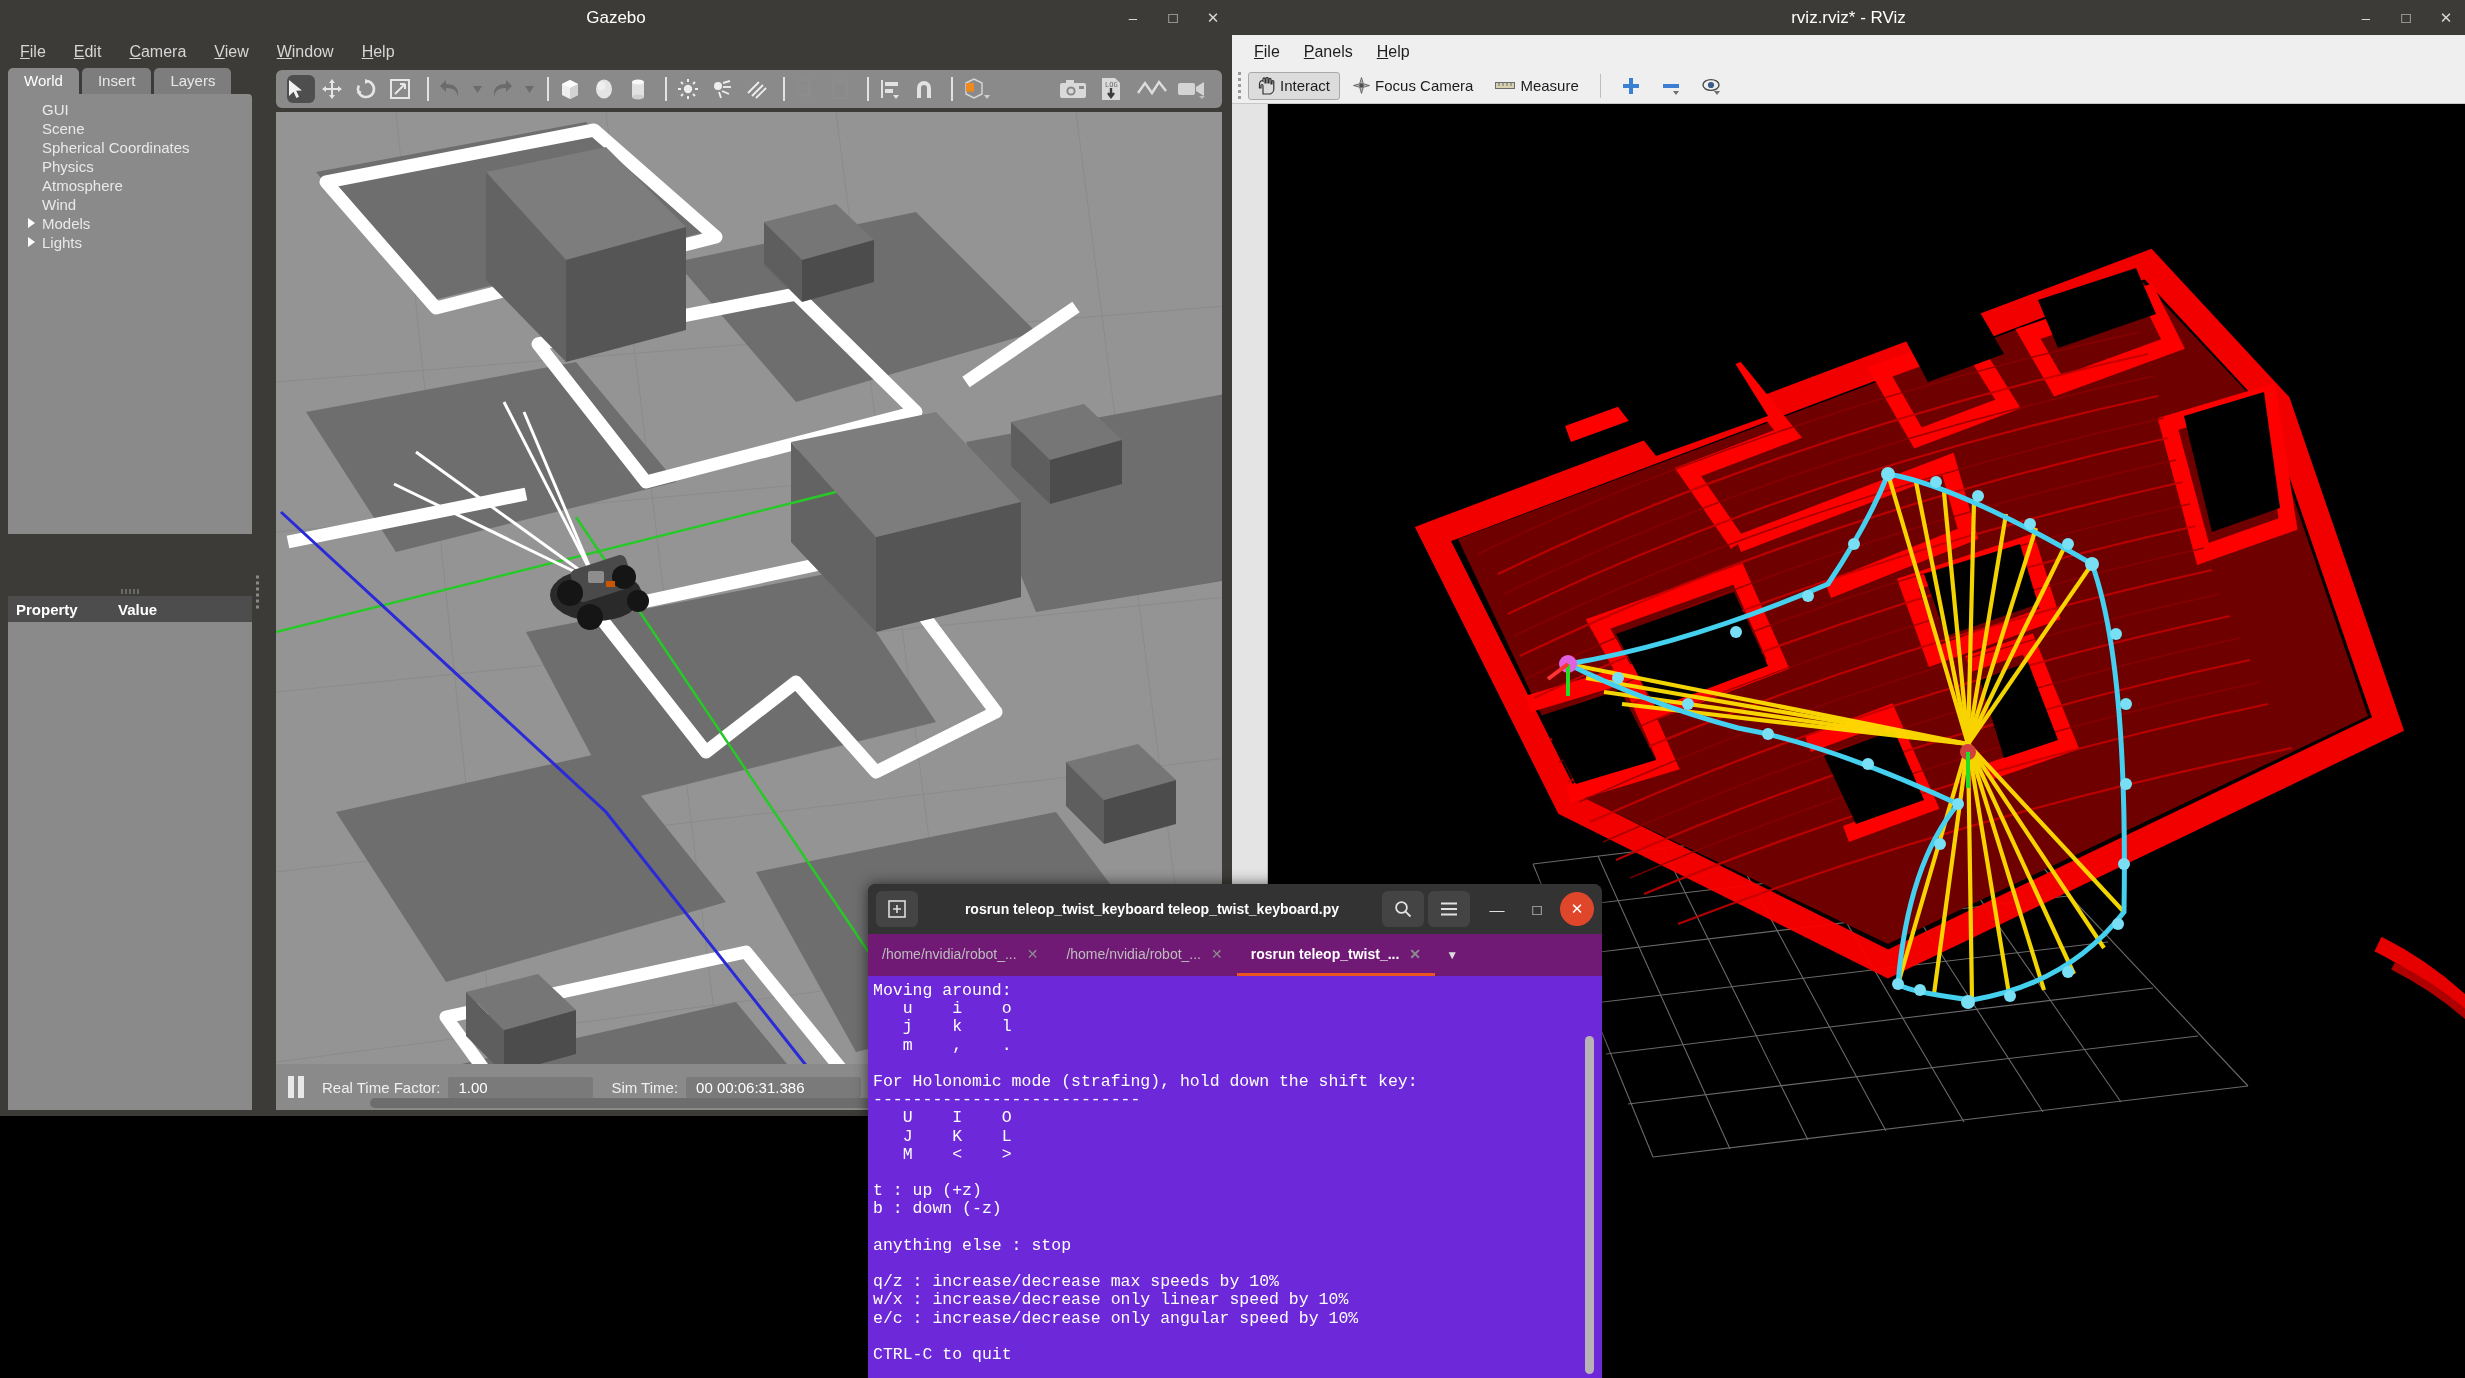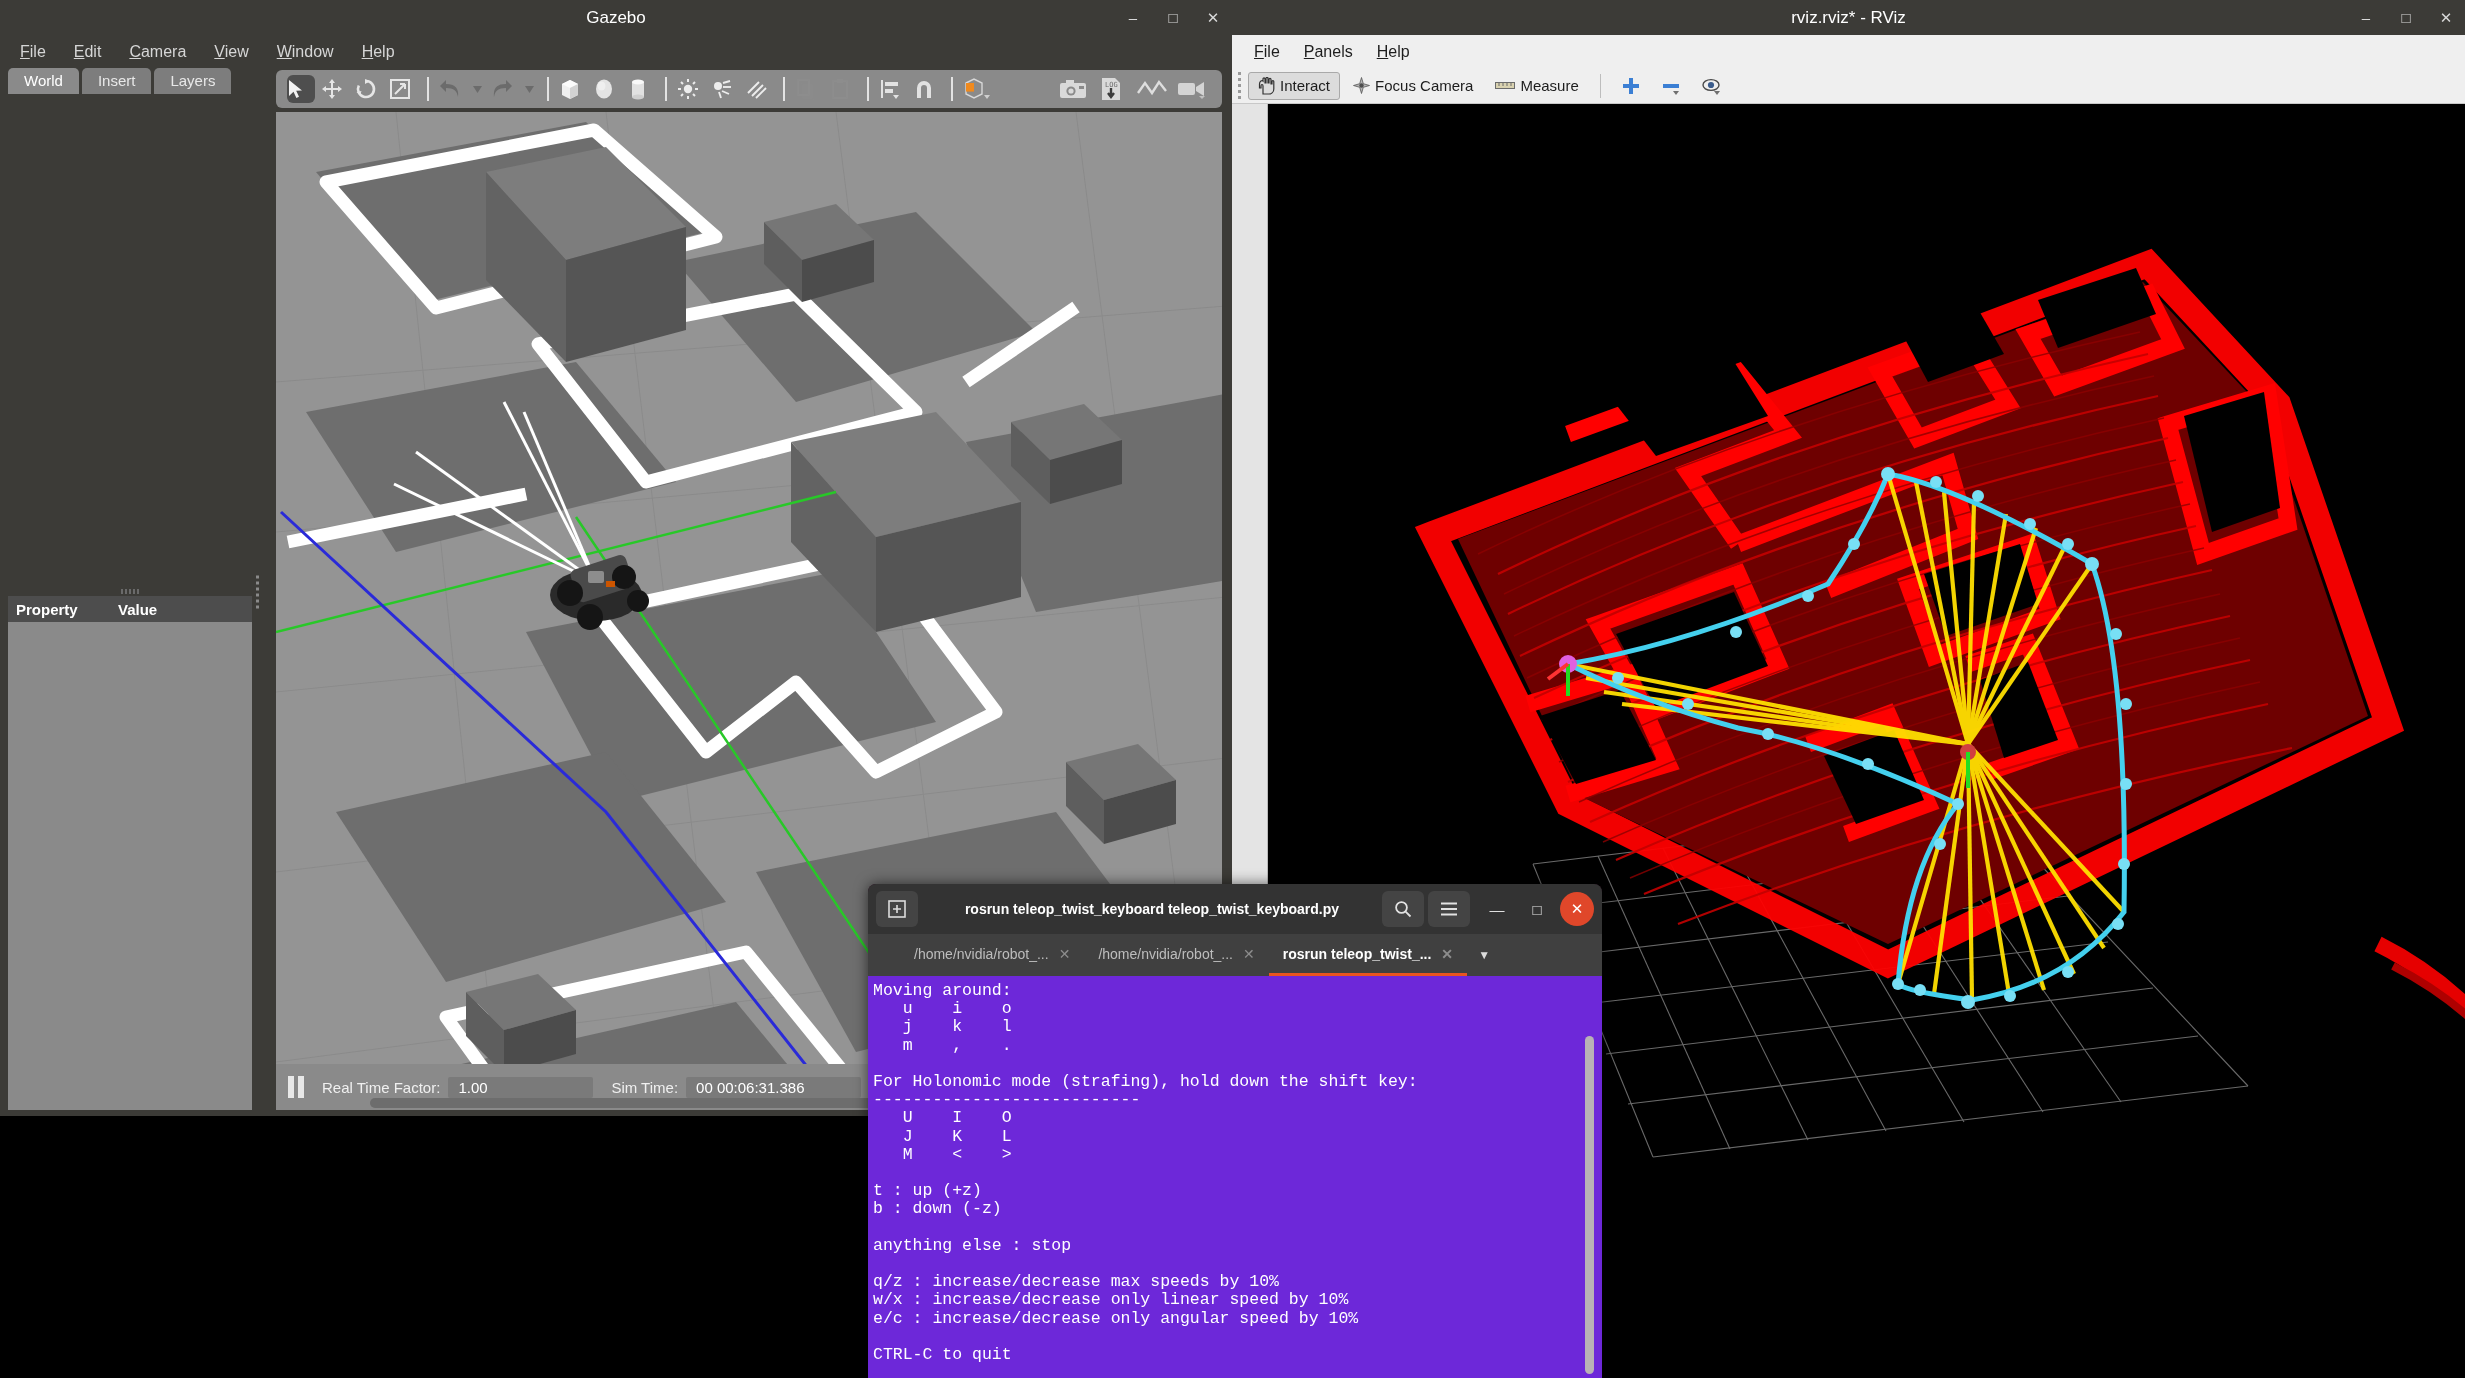--- a/index.html
+++ b/index.html
@@ -88,21 +88,21 @@
           background:#300a24; border-radius:8px 8px 0 0; overflow:hidden;
           box-shadow:0 0 14px rgba(0,0,0,.6); }
   #tm-titlebar { height:50px; background:#333333; display:flex; align-items:center; padding:0 8px;
                  position:relative; }
   .tm-sqbtn { width:42px; height:36px; background:#444444; border-radius:6px; display:flex;
               align-items:center; justify-content:center; color:#e8e8e8; cursor:pointer; margin-right:4px; }
   #tm-title { flex:1; text-align:center; color:#ffffff; font-size:14px; font-weight:bold; }
   .tm-ctl { width:34px; height:34px; border-radius:50%; display:flex; align-items:center;
             justify-content:center; color:#e0e0e0; font-size:15px; cursor:pointer; margin-left:6px; }
   .tm-ctl.close { background:#e0472a; color:#ffffff; }
-  #tm-tabs { height:42px; background:#404040; display:flex; align-items:stretch;padding-left:32px; }
+  #tm-tabs { height:42px; background:#701a75; display:flex; align-items:stretch; }
   .tm-tab { display:flex; align-items:center; gap:10px; padding:0 14px; color:#bdbdbd; font-size:14px;
             cursor:pointer; border-bottom:3px solid transparent; }
   .tm-tab.active { color:#ffffff; font-weight:bold; border-bottom:3px solid #e95420; }
   .tm-tab .x { color:#8d8d8d; font-size:14px; }
   .tm-tabdrop { width:34px; display:flex; align-items:center; justify-content:center; color:#dcdcdc;
                 cursor:pointer; font-size:12px; }
   #tm-body { position:absolute; left:0; right:0; top:92px; bottom:0; background:#6d28d9;
              color:#ffffff; font-family:"Liberation Mono", monospace; font-size:16.5px;
              line-height:18.2px; padding:6px 0 0 5px; white-space:pre; overflow:hidden; }
   #tm-sb { position:absolute; right:8px; top:152px; width:9px; bottom:4px; background:#b9b2b6;
@@ -136,20 +136,36 @@
 
   <div id="gz-body">
 
     <div id="gz-left">
       <div id="gz-tabs">
         <div class="gz-tab active">World</div>
         <div class="gz-tab">Insert</div>
         <div class="gz-tab">Layers</div>
       </div>
 
+      <div id="gz-tree">
+        <div class="tree-item">GUI</div>
+        <div class="tree-item">Scene</div>
+        <div class="tree-item">Spherical Coordinates</div>
+        <div class="tree-item">Physics</div>
+        <div class="tree-item">Atmosphere</div>
+        <div class="tree-item">Wind</div>
+        <div class="tree-item">
+          <span class="tree-arrow"></span>
+          <span>Models</span>
+        </div>
+        <div class="tree-item">
+          <span class="tree-arrow"></span>
+          <span>Lights</span>
+        </div>
+      </div>
 
       <div id="gz-prop">
         <div class="grip">
             <i></i>
             <i></i>
             <i></i>
             <i></i>
             <i></i>
           </div>
         <div id="gz-prop-head">

